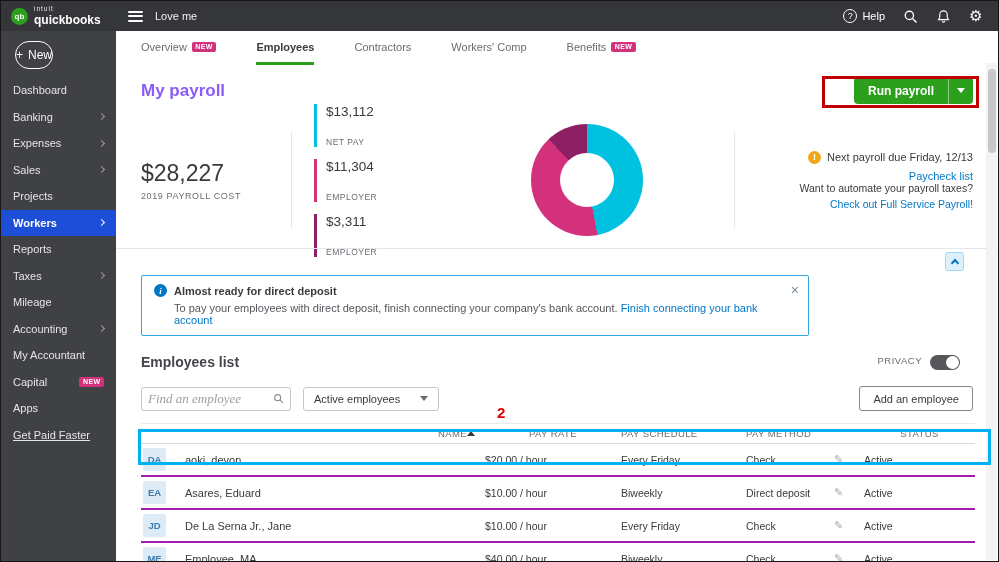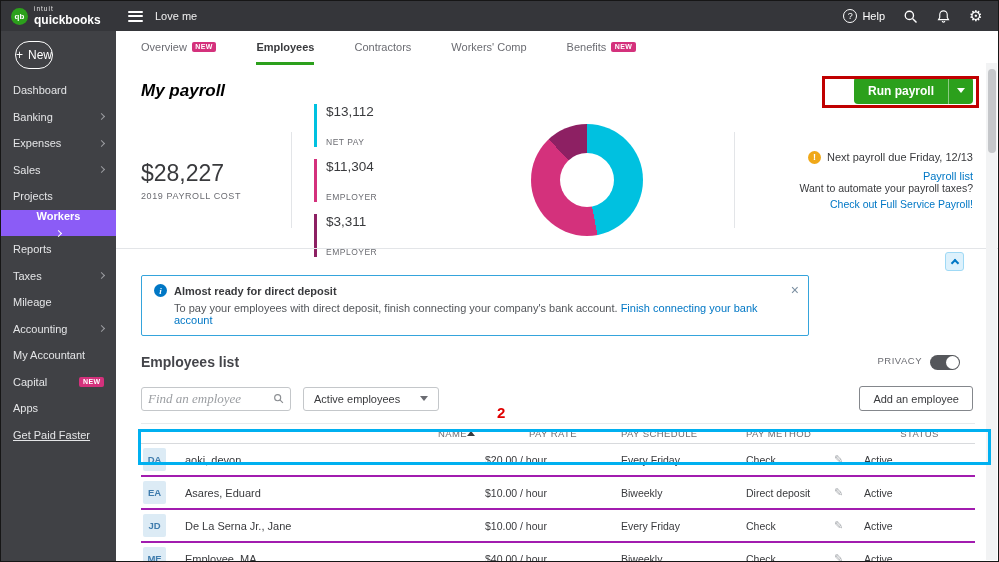--- a/index.html
+++ b/index.html
@@ -24,36 +24,36 @@
   .q-circle { width:14px; height:14px; border-radius:50%; border:1px solid #fff; font-size:9px;
               display:flex; align-items:center; justify-content:center; }
   .ticon { width:16px; height:16px; display:flex; align-items:center; justify-content:center; cursor:pointer; }
 
   
   .sidebar { position:absolute; top:30px; left:0; bottom:0; width:115px; background:#404145; z-index:5; }
   .new-btn { margin:10px 14px 8px; height:28px; border:1px solid #fff; border-radius:14px; color:#fff;
              display:flex; align-items:center; justify-content:center; gap:5px; font-size:12px; cursor:pointer; background:transparent; }
   .nav-item { height:26.5px; padding:0 12px; display:flex; align-items:center; justify-content:space-between;
               font-size:11px; color:#e4e5e7; cursor:pointer; }
-  .nav-item.active { background:#8b5cf6; font-weight:bold; color:#fff;flex-direction:column; }
+  .nav-item.active { background:#1d4ed8; font-weight:bold; color:#fff; }
   .chev { width:5px; height:5px; border-right:1.5px solid #9b9da1; border-top:1.5px solid #9b9da1;
           transform:rotate(45deg); flex-shrink:0; }
   .nav-item.active .chev { border-color:#fff; }
   .nav-item.linklike span.lbl { text-decoration:underline; }
   .badge { background:#d4317c; color:#fff; font-size:7px; font-weight:bold; letter-spacing:.4px;
            padding:1.5px 3.5px; border-radius:2px; }
 
   
   .main { position:absolute; top:30px; left:115px; right:0; bottom:0; background:#fff; overflow:hidden; }
   .tabs { height:34px; display:flex; align-items:stretch; gap:40px; padding-left:25px; font-size:11px; color:#6b6c72; }
   .tab { display:flex; align-items:center; gap:5px; border-bottom:3px solid transparent; cursor:pointer; }
   .tab.active { color:#393a3d; font-weight:bold; border-bottom-color:#2ca01c; }
 
   .page-head { display:flex; justify-content:space-between; align-items:center; padding:12px 25px 8px; }
-  .page-title { font-size:17px; color:#000000;font-style:italic; }
+  .page-title { font-size:17px; color:#8b5cf6; }
   .run-btn { display:flex; height:27px; background:#2ca01c; border-radius:4px; color:#fff; font-size:12px;
              font-weight:bold; cursor:pointer; overflow:hidden; }
   .run-label { padding:0 14px; display:flex; align-items:center; }
   .run-caret { width:25px; border-left:1px solid rgba(255,255,255,.45); display:flex; align-items:center; justify-content:center; }
   .caret-down { width:0; height:0; border-left:4px solid transparent; border-right:4px solid transparent; border-top:5px solid #fff; }
 
   
   .summary { display:flex; align-items:center; height:136px; padding:0 25px; }
   .psum-total { width:150px; }
   .psum-total .amount { font-size:23px; color:#393a3d; }
@@ -295,21 +295,21 @@
         <div class="donut">
             <div class="hole"></div>
           </div>
       </div>
       <div class="vdiv"></div>
       <div class="right-col">
         <div class="due-line">
           <span class="warn-ic">!</span>
           <span>Next payroll due Friday, 12/13</span>
         </div>
-        <span class="blue-link pay-link">Payroll list</span>
+        <span class="blue-link pay-link">Paycheck list</span>
         <div class="automate-q">Want to automate your payroll taxes?</div>
         <span class="blue-link automate-link">Check out Full Service Payroll!</span>
       </div>
     </section>
 
     <div class="divider-row">
       <div class="collapse-btn">
           <span class="chev-up"></span>
         </div>
     </div>

